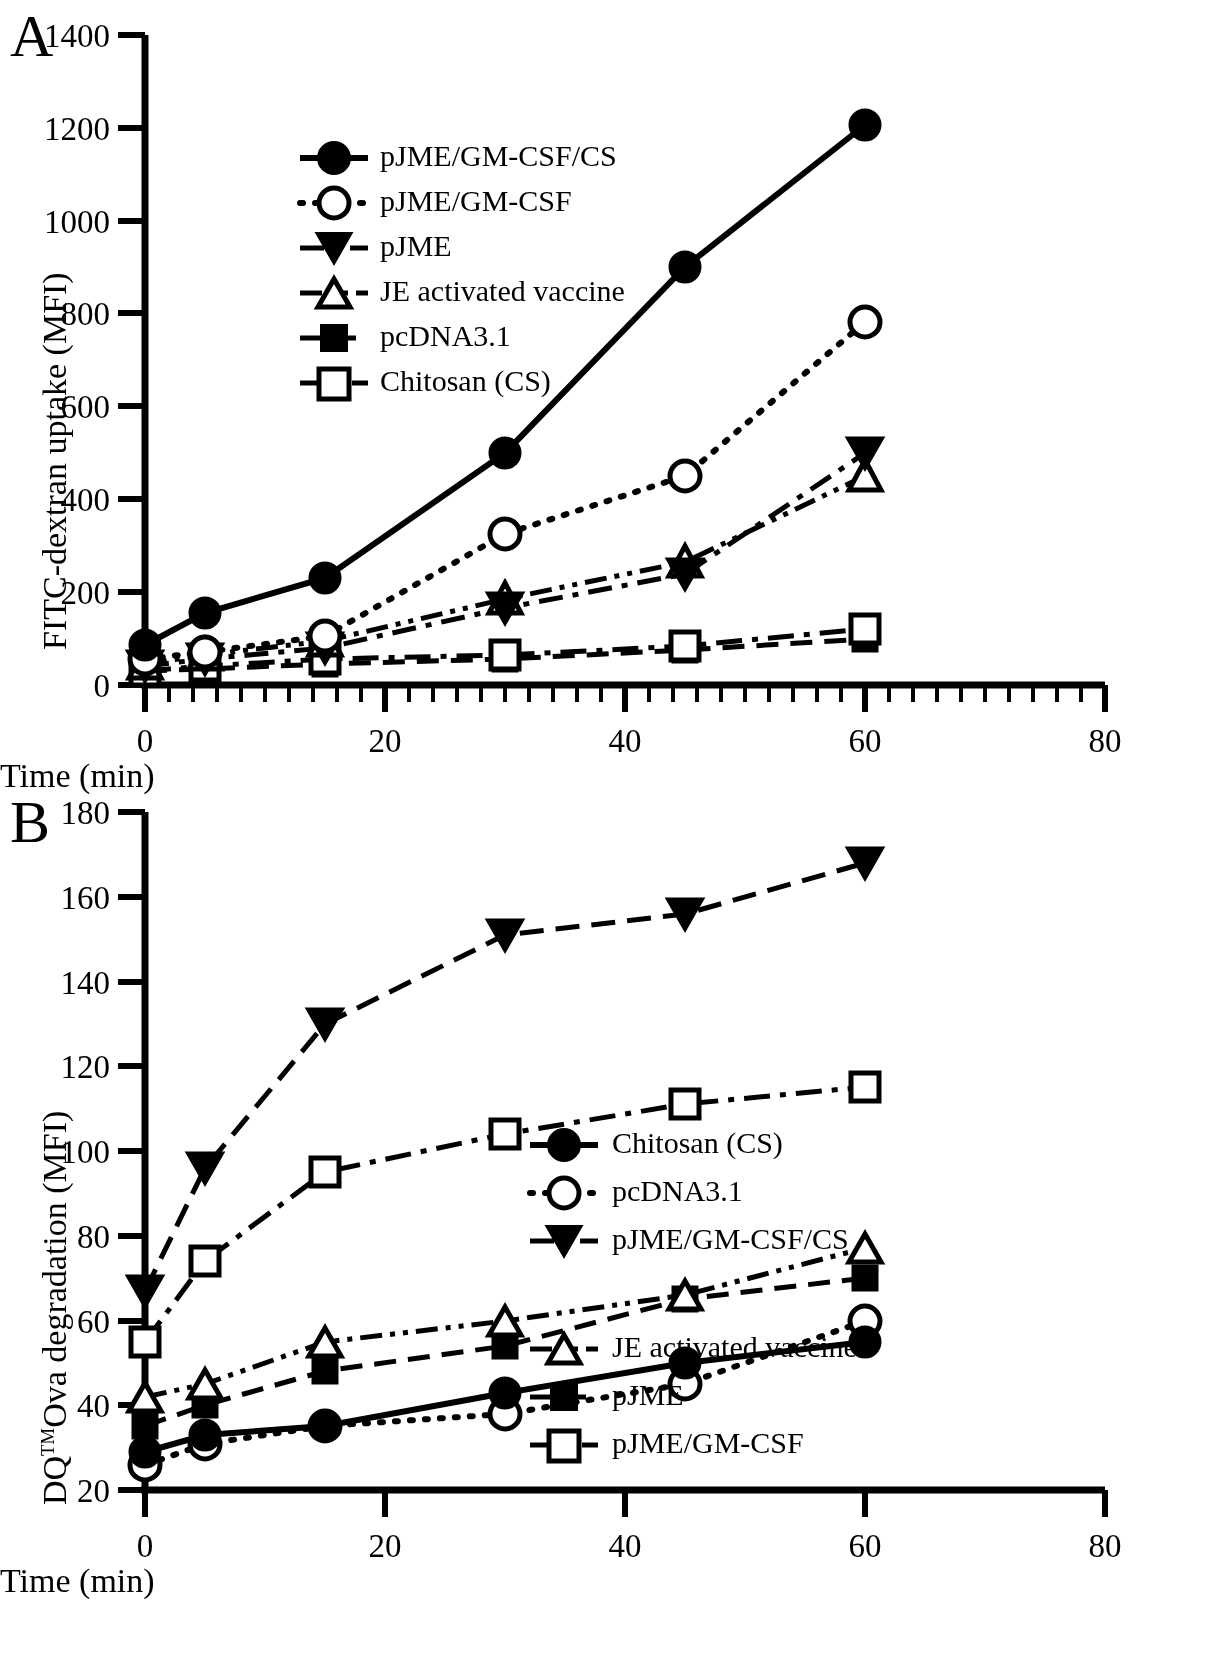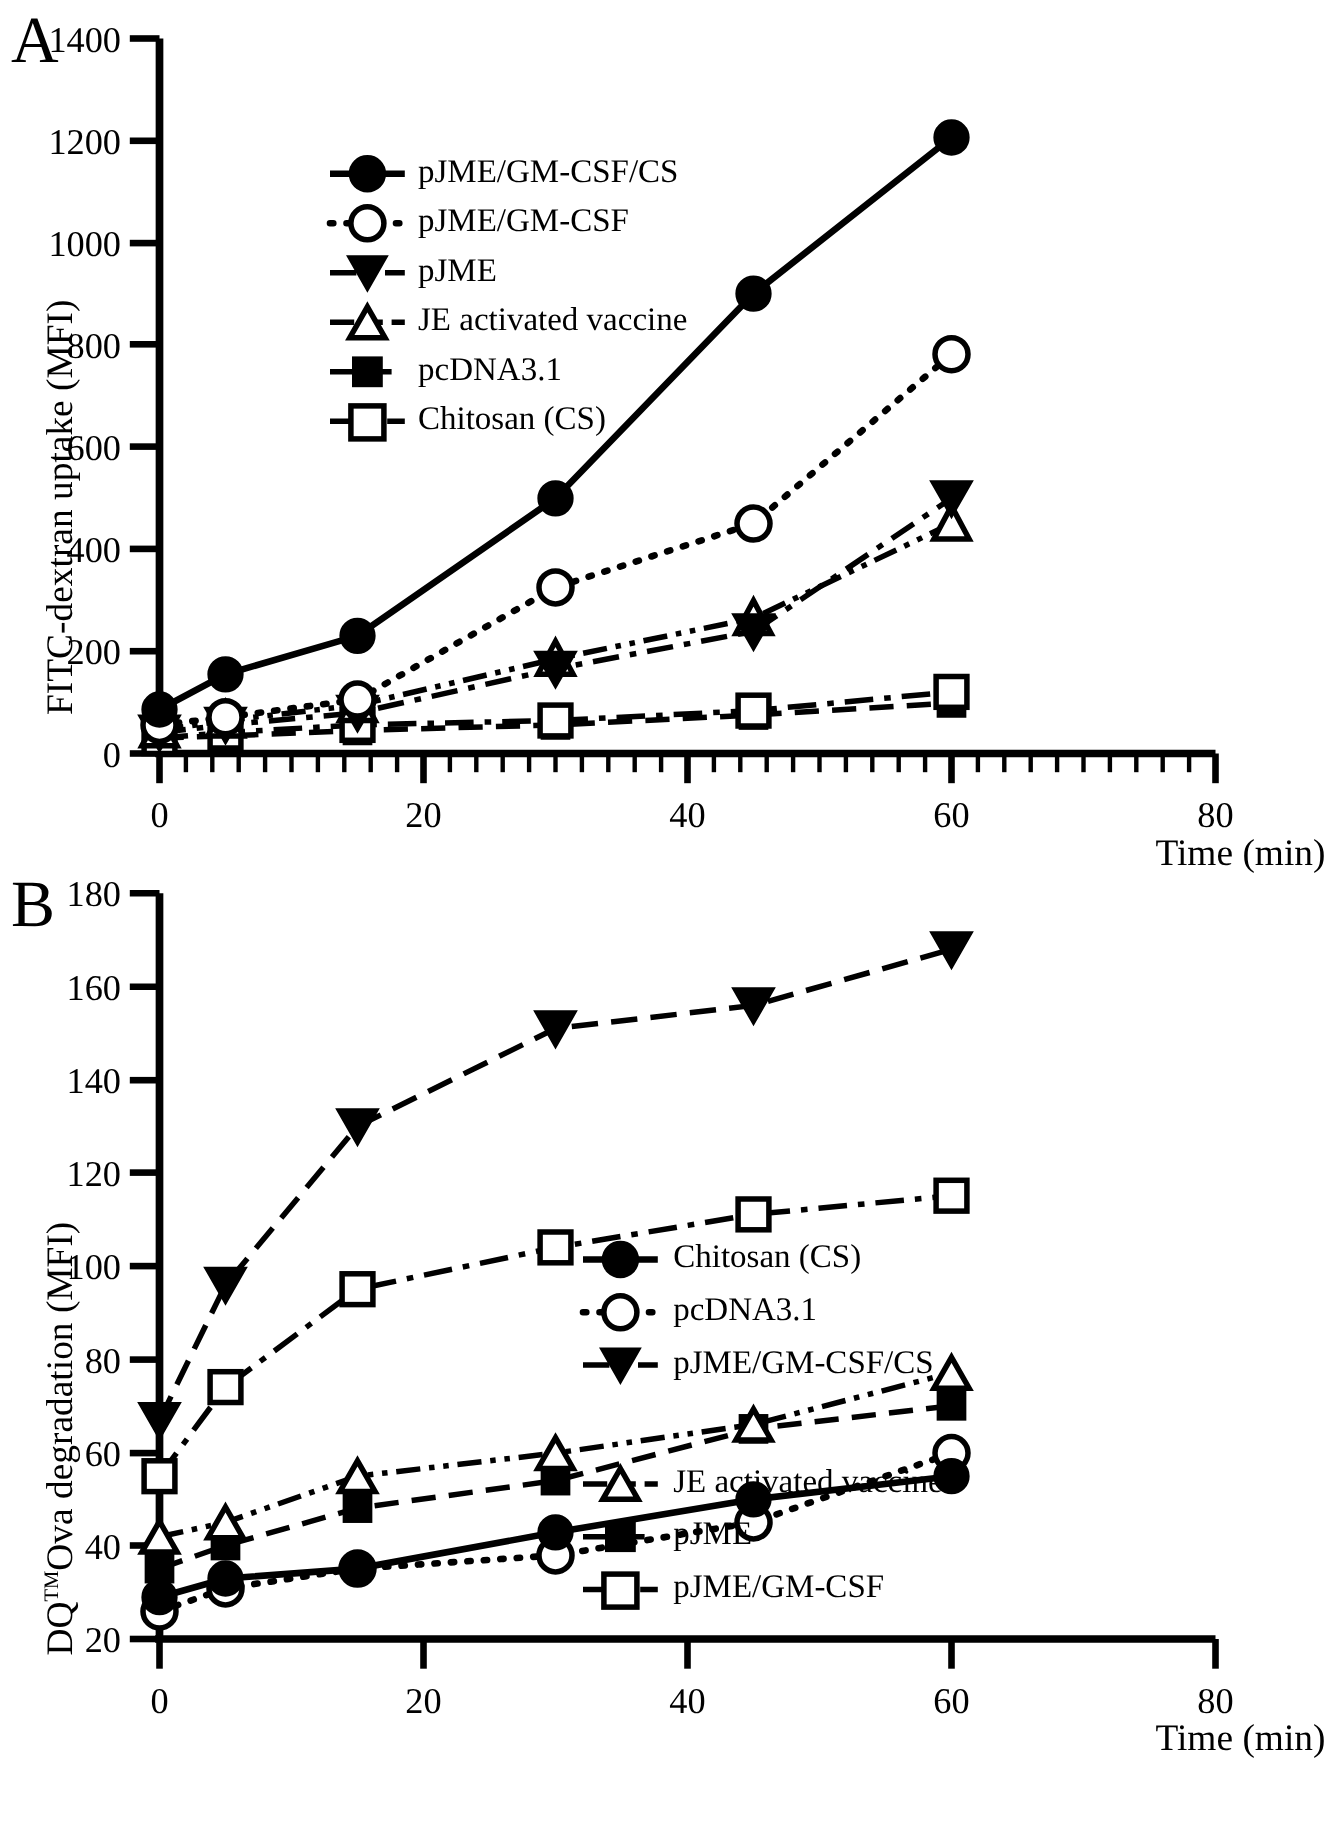--- a/index.html
+++ b/index.html
@@ -19,21 +19,21 @@
     position:absolute;
     transform-origin:0 0;
     transform:rotate(-90deg);
     white-space:nowrap;
     font-size:34px;
     font-family:"Liberation Serif",serif;
   }
   .xlabel{
     position:absolute;
     font-size:34px;
-    text-align:right;
+    text-align:left;
     width:100%;
     font-family:"Liberation Serif",serif;
   }
   .plot{position:absolute;}
   svg{display:block;}
   text{font-family:"Liberation Serif",serif;}
   .tick-label{font-size:33px;}
   sup{font-size:0.55em;vertical-align:super;}
 </style>
 </head>

